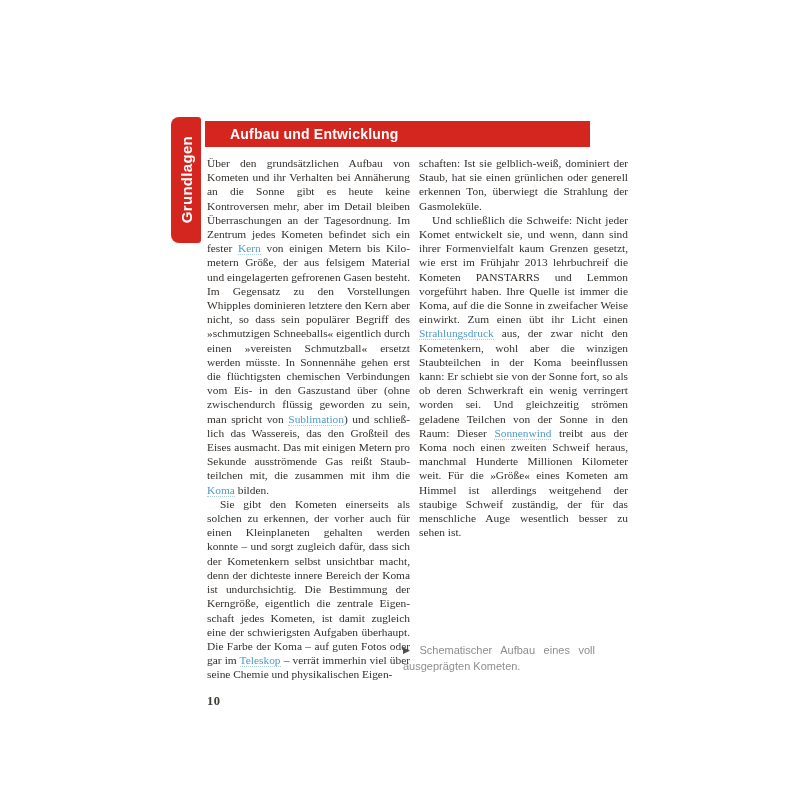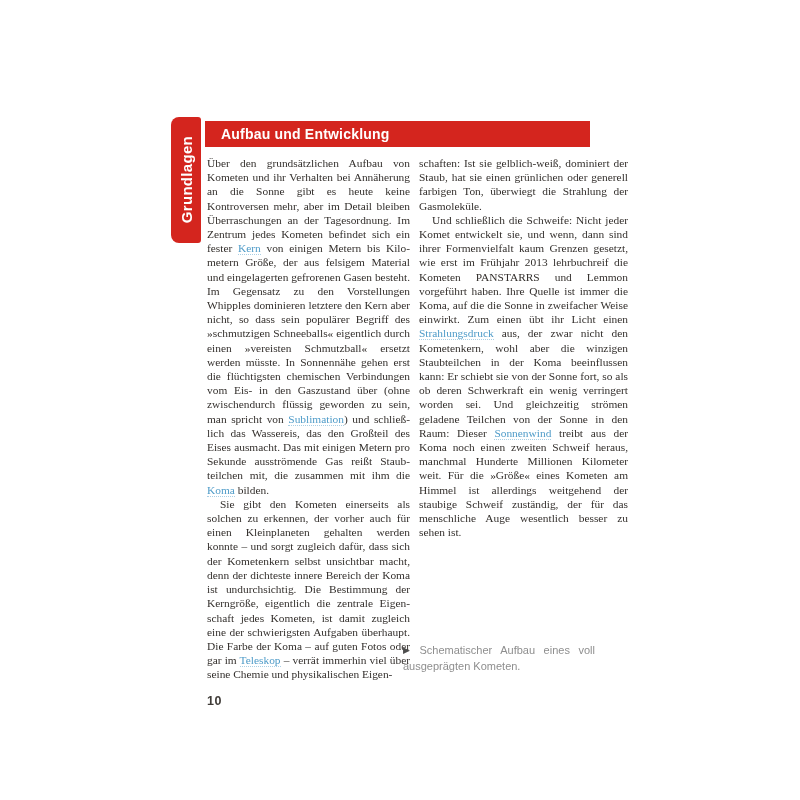--- a/index.html
+++ b/index.html
@@ -30,21 +30,21 @@
   .chapter-bar{
     position:absolute;left:205px;top:121px;
     width:385px;height:26px;
     background:var(--accent,#d4251e);
     display:flex;align-items:center;
   }
   .chapter-title{
     color:#ffffff;
     font-family:"Liberation Sans", sans-serif;
     font-weight:700;font-size:14px;
-    padding-left:16px;letter-spacing:.2px;
+    padding-left:25px;letter-spacing:.2px;
   }
   
   .columns{
     position:absolute;left:207px;top:156px;
     width:421px;
     display:flex;gap:9px;
   }
   .col{font-size:11.4px;line-height:14.2px;color:#332f2c;}
   .col-left{width:203px;}
   .col-right{width:209px;}
@@ -70,21 +70,21 @@
     text-align:justify;
   }
   .caption-arrow{
     color:#4d4d4d;font-size:9px;
     position:relative;top:-1px;
     padding-right:4px;
   }
   
   .page-number{
     position:absolute;left:207px;top:694px;
-    font-family:Liberation Sans, sans-serif;
+    font-family:Liberation Serif, serif;
     font-weight:700;font-size:12.5px;
     color:#3f3b37;letter-spacing:.5px;
   }
 </style>
 </head>
 <body>
 
 <div class="canvas">
 
   <div class="section-tab">
@@ -94,21 +94,21 @@
   <div class="chapter-bar">
     <span class="chapter-title">Aufbau und Entwicklung</span>
   </div>
 
   <div class="columns">
     <div class="col col-left">
         <p><span>Über den grundsätzlichen Aufbau von Kometen und ihr Verhalten bei An­näherung an die Sonne gibt es heute keine Kontroversen mehr, aber im Detail bleiben Überraschungen an der Tagesordnung. Im Zentrum jedes Kometen befindet sich ein fester </span><span class="term-link">Kern</span><span> von einigen Metern bis Kilo­metern Größe, der aus felsigem Material und eingelagerten gefrorenen Gasen be­steht. Im Gegensatz zu den Vorstellungen Whipples dominieren letztere den Kern aber nicht, so dass sein populärer Begriff des »schmutzigen Schneeballs« eigentlich durch einen »vereisten Schmutzball« ersetzt werden müsste. In Sonnennähe gehen erst die flüchtigsten chemischen Verbindungen vom Eis- in den Gaszustand über (ohne zwischendurch flüssig geworden zu sein, man spricht von </span><span class="term-link">Sublimation</span><span>) und schließ­lich das Wassereis, das den Großteil des Eises ausmacht. Das mit einigen Metern pro Sekunde ausströmende Gas reißt Staub­teilchen mit, die zusammen mit ihm die </span><span class="term-link">Koma</span><span> bilden.</span></p>
         <p class="indent"><span>Sie gibt den Kometen einerseits als solchen zu erkennen, der vorher auch für einen Kleinplaneten gehalten werden konnte – und sorgt zugleich dafür, dass sich der Kometenkern selbst unsichtbar macht, denn der dichteste innere Bereich der Koma ist undurchsichtig. Die Bestimmung der Kerngröße, eigentlich die zentrale Eigen­schaft jedes Kometen, ist damit zugleich eine der schwierigsten Aufgaben überhaupt. Die Farbe der Koma – auf guten Fotos oder gar im </span><span class="term-link">Teleskop</span><span> – verrät immerhin viel über seine Chemie und physikalischen Eigen-</span></p>
       </div>
     <div class="col col-right">
-        <p><span>schaften: Ist sie gelblich-weiß, dominiert der Staub, hat sie einen grünlichen oder generell farbigen Ton, überwiegt die Strahlung der Gasmoleküle.</span></p>
+        <p><span>schaften: Ist sie gelblich-weiß, dominiert der Staub, hat sie einen grünlichen oder generell erkennen Ton, überwiegt die Strahlung der Gasmoleküle.</span></p>
         <p class="indent"><span>Und schließlich die Schweife: Nicht jeder Komet entwickelt sie, und wenn, dann sind ihrer Formenvielfalt kaum Grenzen gesetzt, wie erst im Frühjahr 2013 lehr­buchreif die Kometen PANSTARRS und Lemmon vorgeführt haben. Ihre Quelle ist immer die Koma, auf die die Sonne in zweifacher Weise einwirkt. Zum einen übt ihr Licht einen </span><span class="term-link">Strahlungsdruck</span><span> aus, der zwar nicht den Kometenkern, wohl aber die winzigen Staubteilchen in der Koma beeinflussen kann: Er schiebt sie von der Sonne fort, so als ob deren Schwerkraft ein wenig verringert worden sei. Und gleich­zeitig strömen geladene Teilchen von der Sonne in den Raum: Dieser </span><span class="term-link">Sonnenwind</span><span> treibt aus der Koma noch einen zweiten Schweif heraus, manchmal Hunderte Millionen Kilometer weit. Für die »Größe« eines Kometen am Himmel ist allerdings weitgehend der staubige Schweif zuständig, der für das menschliche Auge wesentlich besser zu sehen ist.</span></p>
       </div>
   </div>
 
   <div class="caption">
     <span class="caption-arrow">▶</span><span>Schematischer Aufbau eines voll aus­geprägten Kometen.</span>
   </div>
 
   <div class="page-number">10</div>
 

